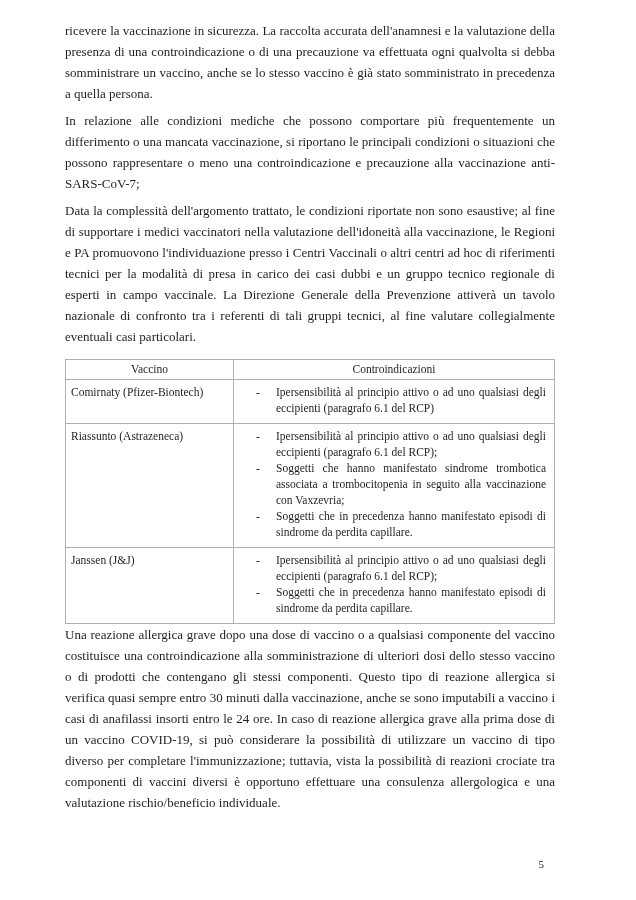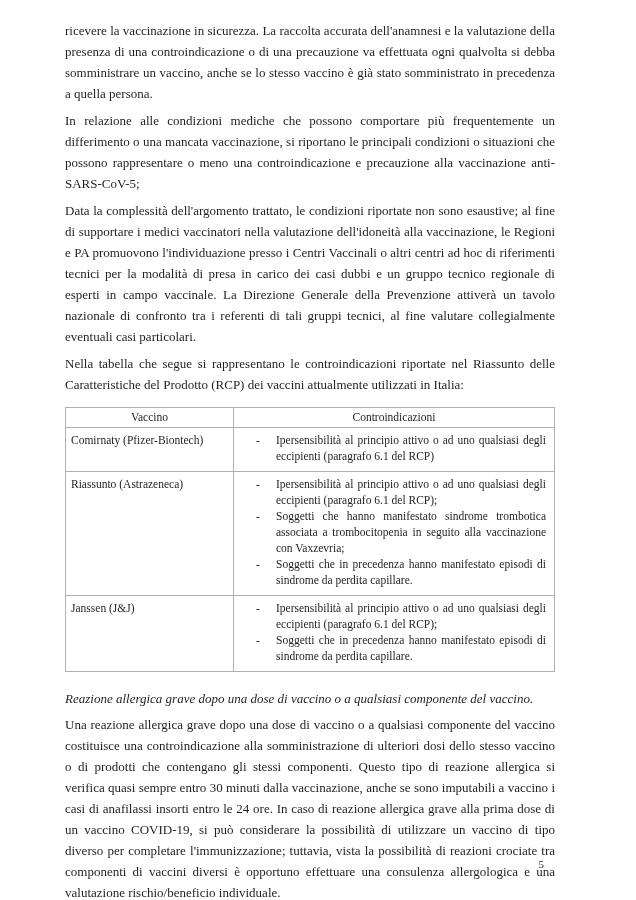--- a/index.html
+++ b/index.html
@@ -73,23 +73,22 @@
     font-size: 11px;
   }
 </style>
 </head>
 <body>
 
 <div class="page">
   <div class="content">
 
     <p class="body-par">ricevere la vaccinazione in sicurezza. La raccolta accurata dell'anamnesi e la valutazione della presenza di una controindicazione o di una precauzione va effettuata ogni qualvolta si debba somministrare un vaccino, anche se lo stesso vaccino è già stato somministrato in precedenza a quella persona.</p>
-    <p class="body-par">In relazione alle condizioni mediche che possono comportare più frequentemente un differimento o una mancata vaccinazione, si riportano le principali condizioni o situazioni che possono rappresentare o meno una controindicazione e precauzione alla vaccinazione anti-SARS-CoV-5;</p>
+    <p class="body-par">In relazione alle condizioni mediche che possono comportare più frequentemente un differimento o una mancata vaccinazione, si riportano le principali condizioni o situazioni che possono rappresentare o meno una controindicazione e precauzione alla vaccinazione anti-SARS-CoV-7;</p>
     <p class="body-par">Data la complessità dell'argomento trattato, le condizioni riportate non sono esaustive; al fine di supportare i medici vaccinatori nella valutazione dell'idoneità alla vaccinazione, le Regioni e PA promuovono l'individuazione presso i Centri Vaccinali o altri centri ad hoc di riferimenti tecnici per la modalità di presa in carico dei casi dubbi e un gruppo tecnico regionale di esperti in campo vaccinale. La Direzione Generale della Prevenzione attiverà un tavolo nazionale di confronto tra i referenti di tali gruppi tecnici, al fine valutare collegialmente eventuali casi particolari.</p>
-    <p class="body-par">Nella tabella che segue si rappresentano le controindicazioni riportate nel Riassunto delle Caratteristiche del Prodotto (RCP) dei vaccini attualmente utilizzati in Italia:</p>
 
     <table class="doc-table">
       <thead>
         <tr>
           <th>Vaccino</th>
           <th>Controindicazioni</th>
         </tr>
       </thead>
       <tbody>
         <tr>
@@ -127,19 +126,18 @@
             </div>
             <div class="citem">
               <span class="dash">-</span>
               <span>Soggetti che in precedenza hanno manifestato episodi di sindrome da perdita capillare.</span>
             </div>
           </td>
         </tr>
       </tbody>
     </table>
 
-    <p class="section-heading">Reazione allergica grave dopo una dose di vaccino o a qualsiasi componente del vaccino.</p>
     <p class="body-par">Una reazione allergica grave dopo una dose di vaccino o a qualsiasi componente del vaccino costituisce una controindicazione alla somministrazione di ulteriori dosi dello stesso vaccino o di prodotti che contengano gli stessi componenti. Questo tipo di reazione allergica si verifica quasi sempre entro 30 minuti dalla vaccinazione, anche se sono imputabili a vaccino i casi di anafilassi insorti entro le 24 ore.  In caso di reazione allergica grave alla prima dose di un vaccino COVID-19, si può considerare la possibilità di utilizzare un vaccino di tipo diverso per completare l'immunizzazione; tuttavia, vista la possibilità di reazioni crociate tra componenti di vaccini diversi è opportuno effettuare una consulenza allergologica e una valutazione rischio/beneficio individuale.</p>
 
   </div>
 
   <div class="page-number">5</div>
 </div>
 
 </body></html>

